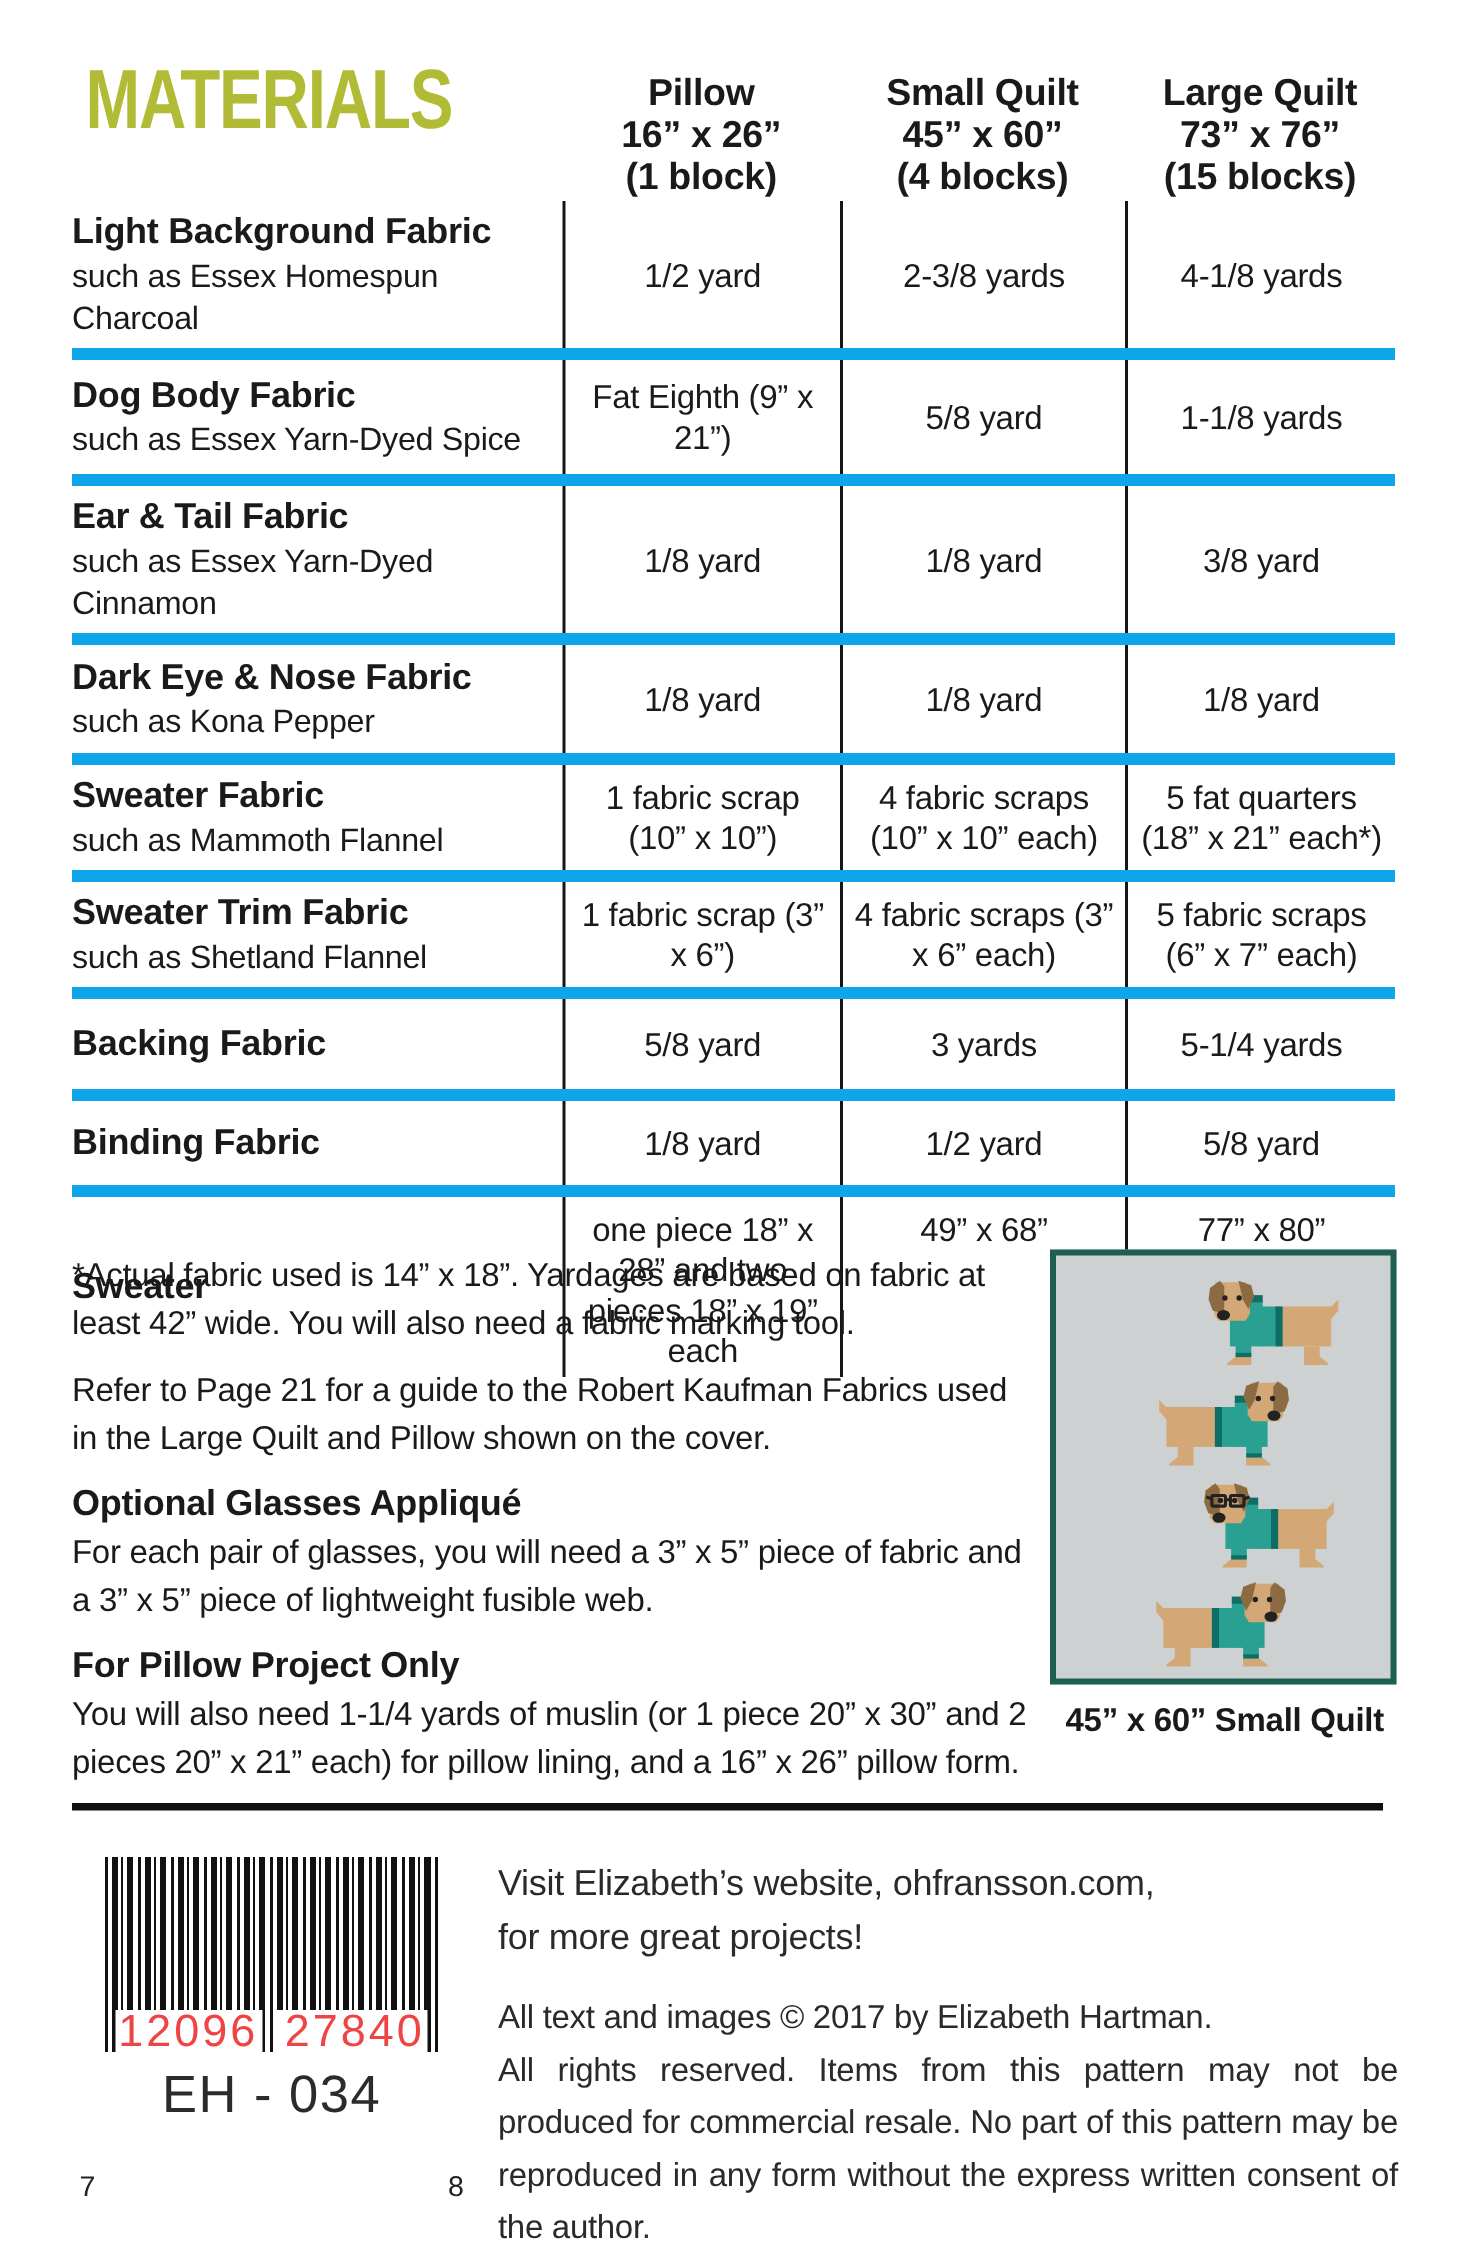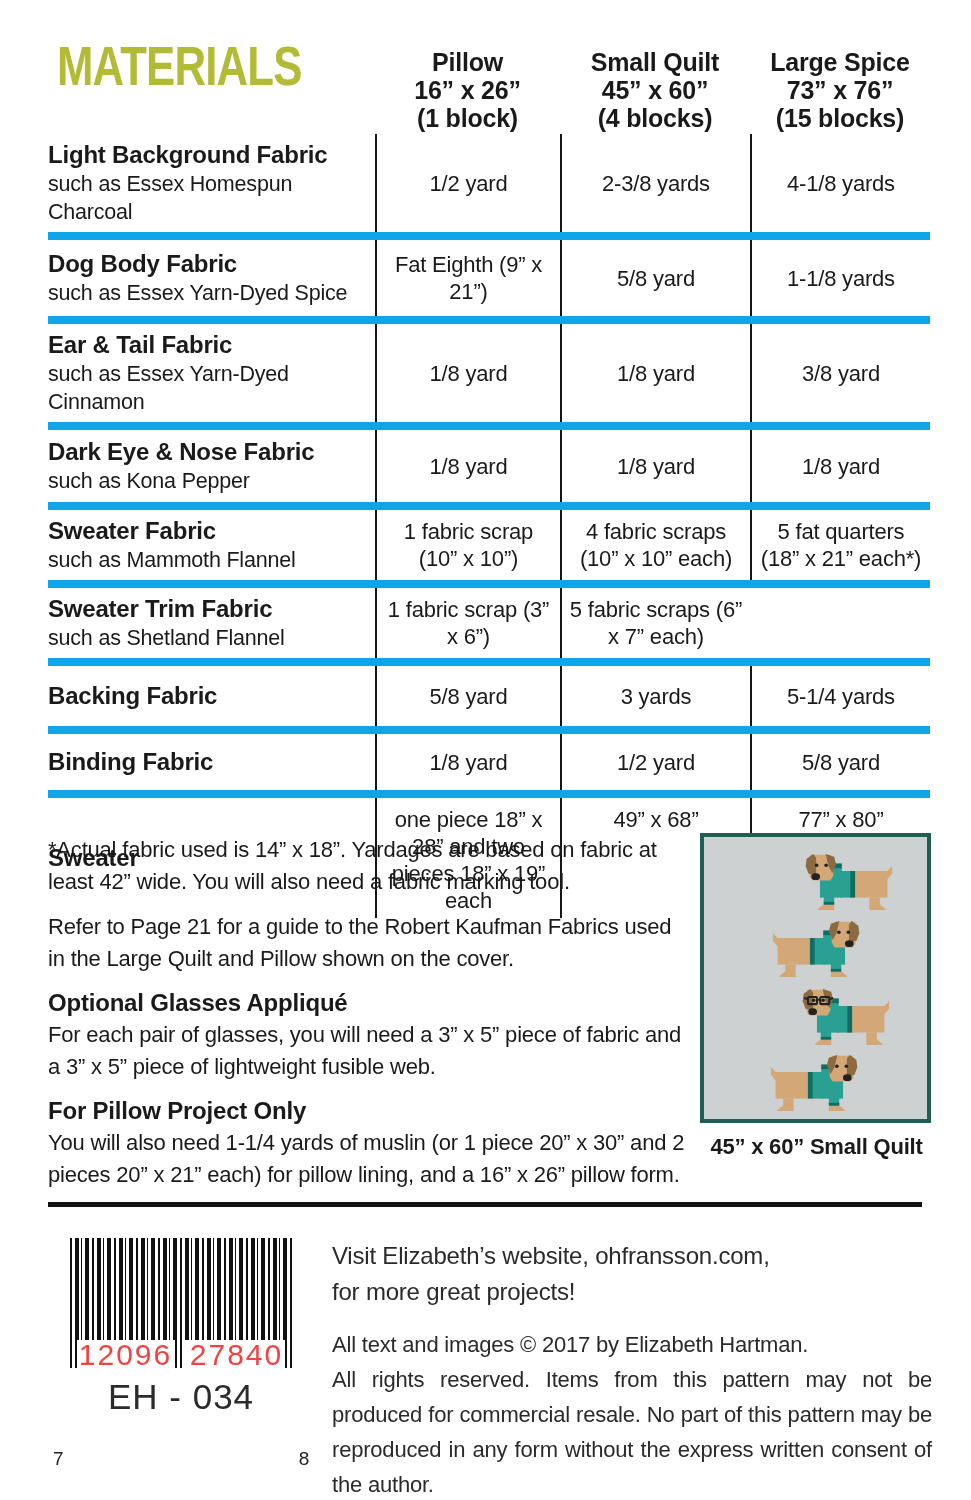--- a/index.html
+++ b/index.html
@@ -81,21 +81,21 @@
         <div>Pillow</div>
         <div>16” x 26”</div>
         <div>(1 block)</div>
       </div>
       <div class="hcell">
         <div>Small Quilt</div>
         <div>45” x 60”</div>
         <div>(4 blocks)</div>
       </div>
       <div class="hcell">
-        <div>Large Spice</div>
+        <div>Large Quilt</div>
         <div>73” x 76”</div>
         <div>(15 blocks)</div>
       </div>
     </div>
 
     <div class="trow r1">
       <div class="lbl">
         <div class="rlabel">Light Background Fabric</div>
         <div class="rsub">such as Essex Homespun Charcoal</div>
       </div>
@@ -143,20 +143,21 @@
       <div class="val">4 fabric scraps (10” x 10” each)</div>
       <div class="val">5 fat quarters (18” x 21” each*)</div>
     </div>
 
     <div class="trow r6">
       <div class="lbl">
         <div class="rlabel">Sweater Trim Fabric</div>
         <div class="rsub">such as Shetland Flannel</div>
       </div>
       <div class="val">1 fabric scrap (3” x 6”)</div>
+      <div class="val">4 fabric scraps (3” x 6” each)</div>
       <div class="val">5 fabric scraps (6” x 7” each)</div>
     </div>
 
     <div class="trow r7">
       <div class="lbl">
         <div class="rlabel">Backing Fabric</div>
 
       </div>
       <div class="val">5/8 yard</div>
       <div class="val">3 yards</div>

